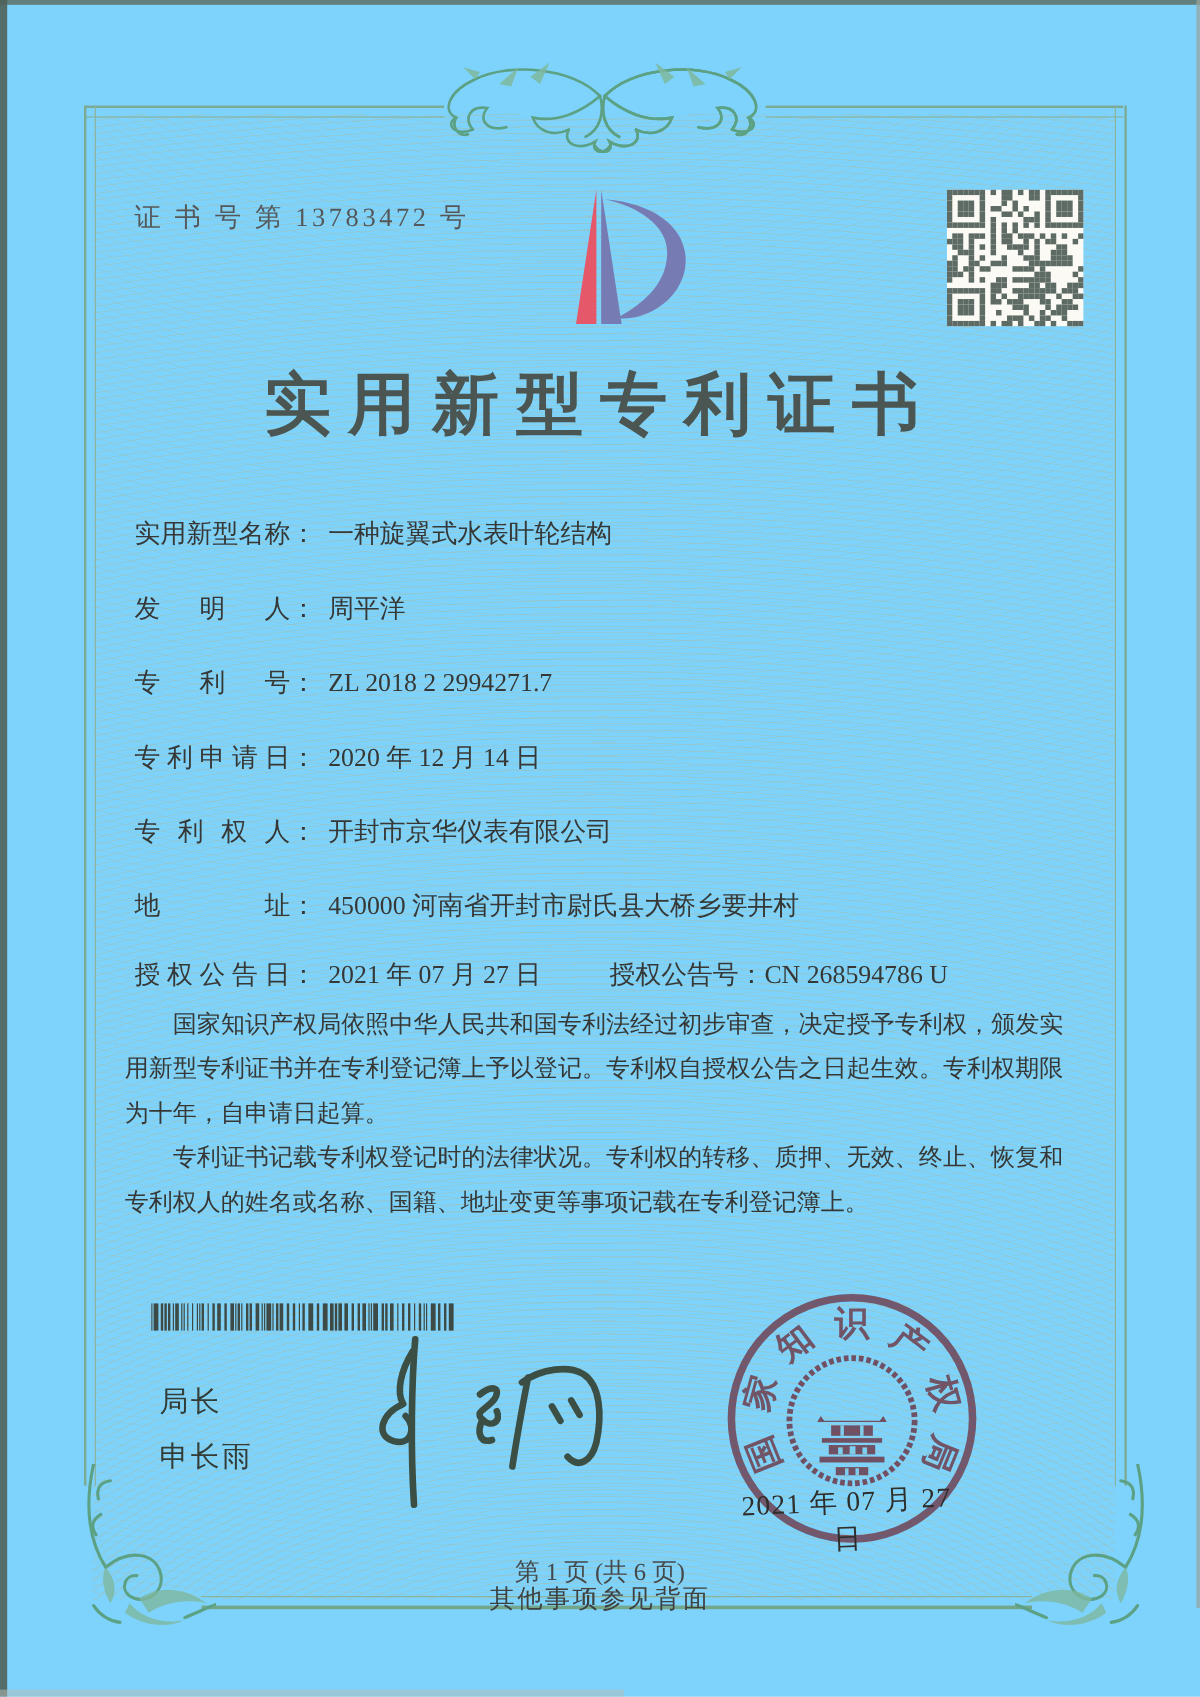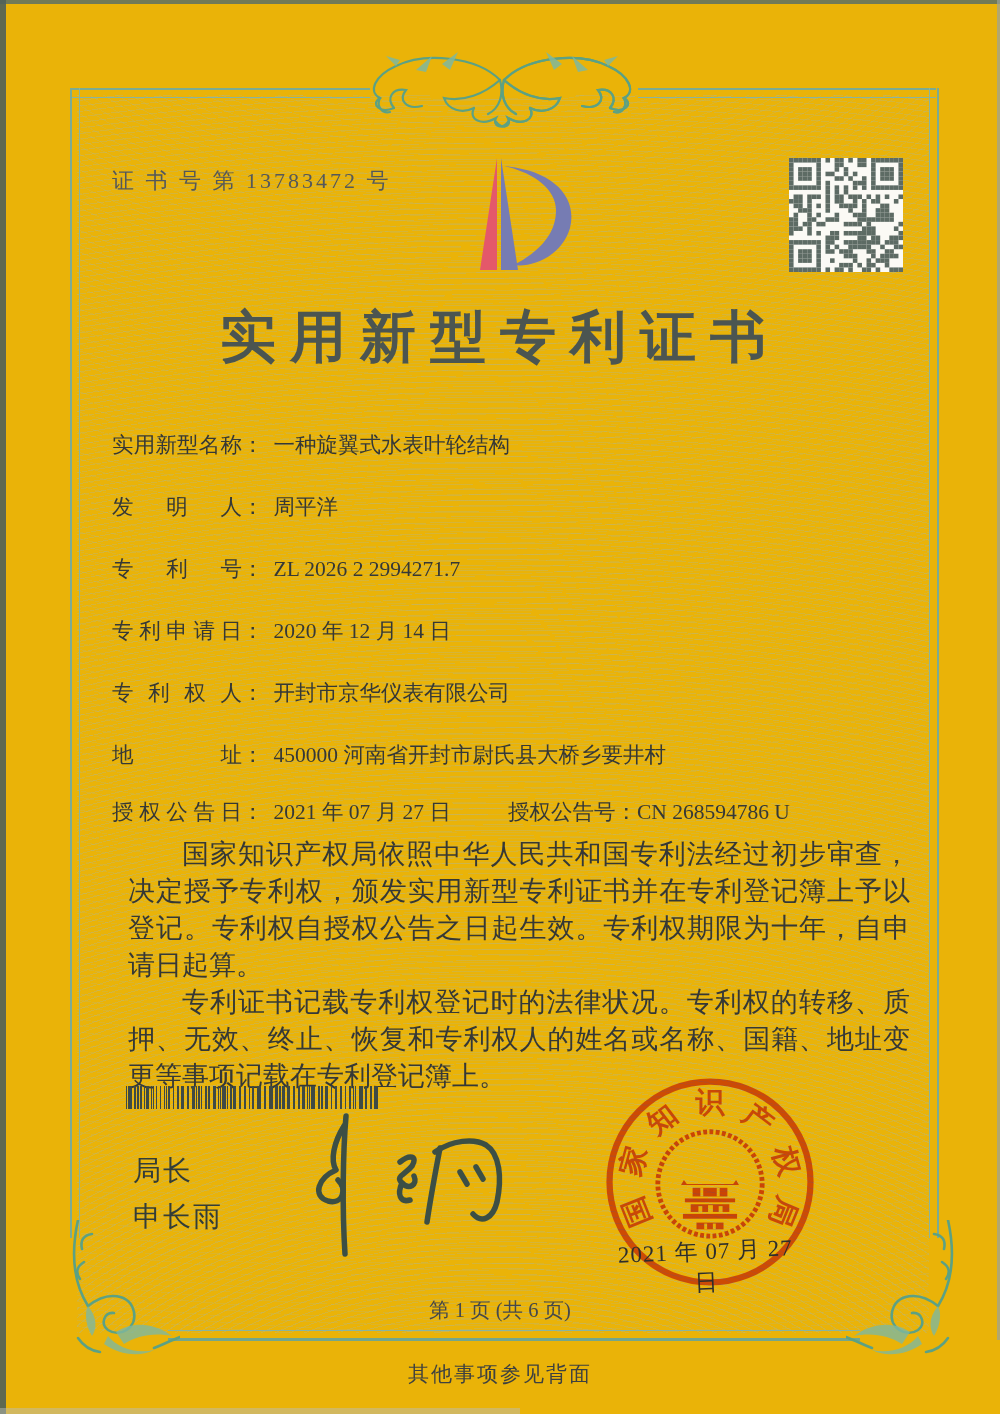--- a/index.html
+++ b/index.html
@@ -1,16 +1,16 @@
 <!DOCTYPE html>
 <html><head>
 <meta charset="utf-8">
 <style>
   html,body{margin:0;padding:0;background:#e8e8e4;}
-  #page{position:relative;width:1000px;height:1414px;background:#eab308;overflow:hidden;
+  #page{position:relative;width:1000px;height:1414px;background:#7dd3fc;overflow:hidden;
         font-family:"Liberation Serif","DejaVu Serif",serif;color:#3a3d3c;}
   
   .edge-top{position:absolute;left:0;top:0;width:1000px;height:4px;background:#5c7065;opacity:.85;}
   .edge-left{position:absolute;left:0;top:0;width:6px;height:1414px;background:#50615a;opacity:.9;}
   .edge-right{position:absolute;right:0;top:0;width:3px;height:1340px;background:#9aa29b;opacity:.7;}
   .edge-bottom{position:absolute;left:0;bottom:0;width:520px;height:6px;background:#b9bdb6;opacity:.5;}
   
   .waves{position:absolute;left:77px;top:95px;width:852px;height:1238px;
     background:
       repeating-radial-gradient(ellipse 1700px 1150px at 50% 118%, rgba(171,183,155,.33) 0 1.3px, transparent 1.3px 8px),
@@ -25,26 +25,26 @@
   .fr-vr{border-right:2px solid #7cab93;border-left:1px solid #8ab49d;}
   .abs{position:absolute;}
   .certno{left:112px;top:166px;font-size:22px;letter-spacing:3px;color:#54585a;}
   .title{left:0;top:300px;width:100%;text-align:center;font-size:56px;font-weight:bold;
          letter-spacing:14px;color:#4b5551;}
   .field-row{position:absolute;left:112px;font-size:21.5px;white-space:nowrap;color:#353836;}
   .field-label{display:inline-flex;justify-content:space-between;width:130px;vertical-align:bottom;}
   .colon{margin:0 2px 0 0;}
   .field-value{margin-left:8px;}
   .grant2{left:508px;top:797px;font-size:21.5px;white-space:nowrap;color:#353836;}
-  .paras{left:128px;top:836px;width:782px;font-size:27px;line-height:37px;text-align:justify;color:#353836;}
+  .paras{left:104px;top:836px;width:782px;font-size:20px;line-height:37px;text-align:justify;color:#353836;}
   .paras p{margin:0;text-indent:2em;}
   .officer{left:133px;font-family:"Liberation Sans","DejaVu Sans",sans-serif;
-           font-size:28px;color:#333d38;letter-spacing:2px;}
+           font-size:24px;color:#333d38;letter-spacing:2px;}
   .pagefoot{left:0;top:1296px;width:100%;text-align:center;font-size:20.5px;color:#45484a;}
-  .backnote{left:0;top:1360px;width:100%;text-align:center;font-size:21px;color:#3e4140;letter-spacing:2px;}
+  .backnote{left:0;top:1318px;width:100%;text-align:center;font-size:21px;color:#3e4140;letter-spacing:2px;}
   .sealdate{left:608px;top:1236px;width:196px;text-align:center;font-size:23px;color:#2e2e2c;
             transform:rotate(-2.5deg);letter-spacing:1px;}
   .seal-char{font-size:30px;fill:#dc5a60;font-weight:bold;font-family:"Liberation Serif","DejaVu Serif",serif;}
   svg{display:block;}
 </style>
 </head>
 <body>
 
 <div id="page">
 
@@ -463,21 +463,21 @@
         </span><span class="colon">：</span><span class="field-value">一种旋翼式水表叶轮结构</span></div>
       <div class="field-row" style="top: 492px;"><span class="field-label">
           <span>发</span>
           <span>明</span>
           <span>人</span>
         </span><span class="colon">：</span><span class="field-value">周平洋</span></div>
       <div class="field-row" style="top: 554px;"><span class="field-label">
           <span>专</span>
           <span>利</span>
           <span>号</span>
-        </span><span class="colon">：</span><span class="field-value">ZL 2026 2 2994271.7</span></div>
+        </span><span class="colon">：</span><span class="field-value">ZL 2018 2 2994271.7</span></div>
       <div class="field-row" style="top: 616px;"><span class="field-label">
           <span>专</span>
           <span>利</span>
           <span>申</span>
           <span>请</span>
           <span>日</span>
         </span><span class="colon">：</span><span class="field-value">2020 年 12 月 14 日</span></div>
       <div class="field-row" style="top: 678px;"><span class="field-label">
           <span>专</span>
           <span>利</span>

